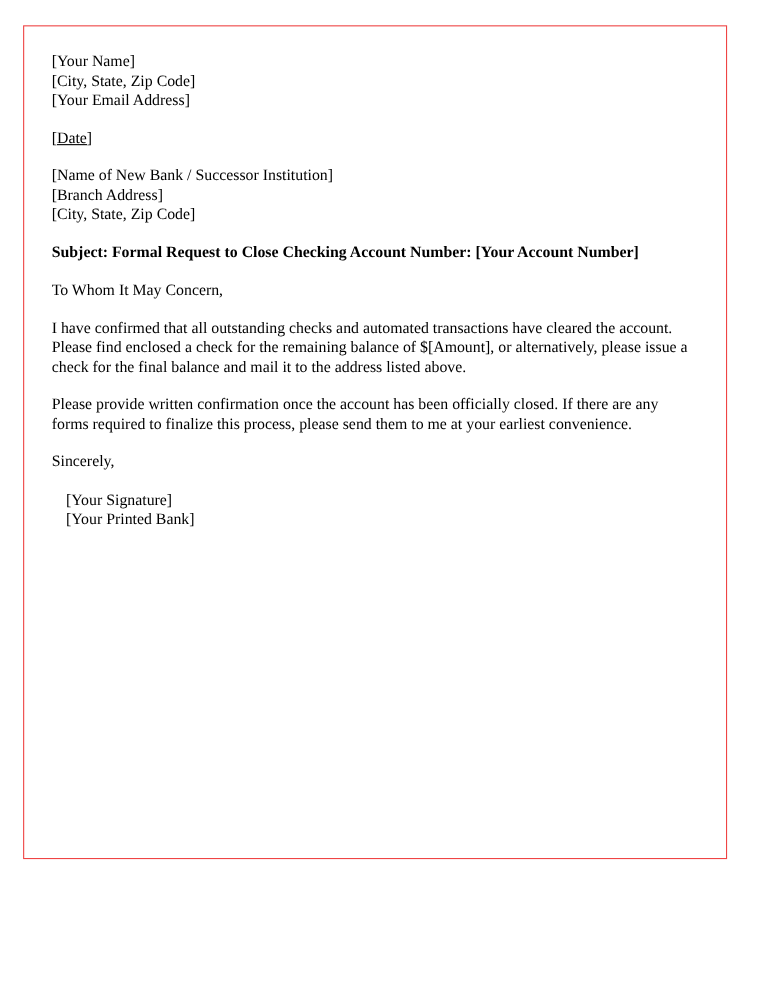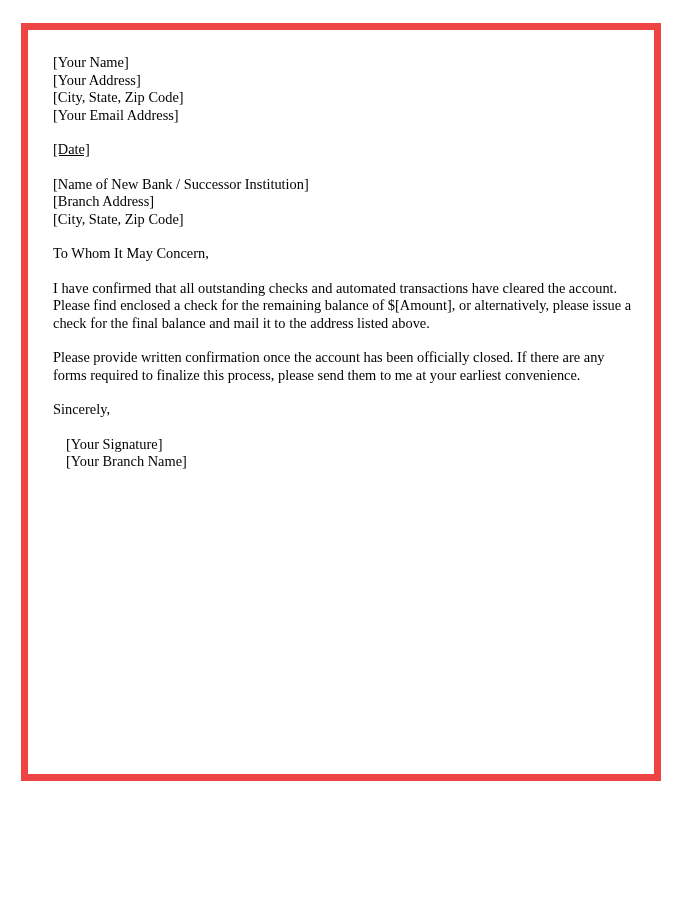--- a/index.html
+++ b/index.html
@@ -14,21 +14,21 @@
     color: #000000;
     overflow: hidden;
   }
 
   .page {
     position: absolute;
     left: 21px;
     top: 23px;
     width: 640px;
     height: 758px;
-    border: 7px solid #ef4444;
+    border: 1px solid #ef4444;
     background: #ffffff;
     box-sizing: border-box;
   }
 
   .letter {
     position: absolute;
     left: 25px;
     top: 24px;
     width: 580px;
     font-size: 14.4px;
@@ -76,40 +76,40 @@
   }
 </style>
 </head>
 <body>
 
 <div class="page">
   <div class="letter">
 
     <div class="addr-block">
       <span class="addr-line">[Your Name]</span>
-      <span class="addr-line">[Your Address]</span>
       <span class="addr-line">[City, State, Zip Code]</span>
       <span class="addr-line">[Your Email Address]</span>
     </div>
 
     <p class="single-line">[Date]</p>
 
     <div class="addr-block">
       <span class="addr-line">[Name of New Bank / Successor Institution]</span>
       <span class="addr-line">[Branch Address]</span>
       <span class="addr-line">[City, State, Zip Code]</span>
     </div>
 
+    <p class="subject">Subject: Formal Request to Close Checking Account Number: [Your Account Number]</p>
 
     <p class="salutation">To Whom It May Concern,</p>
 
     <p class="para">I have confirmed that all outstanding checks and automated transactions have cleared the account. Please find enclosed a check for the remaining balance of $[Amount], or alternatively, please issue a check for the final balance and mail it to the address listed above.</p>
     <p class="para">Please provide written confirmation once the account has been officially closed. If there are any forms required to finalize this process, please send them to me at your earliest convenience.</p>
 
     <p class="closing">Sincerely,</p>
 
     <div class="sig-block">
       <span class="sig-line">[Your Signature]</span>
-      <span class="sig-line">[Your Branch Name]</span>
+      <span class="sig-line">[Your Printed Bank]</span>
     </div>
 
   </div>
 </div>
 
 </body></html>

